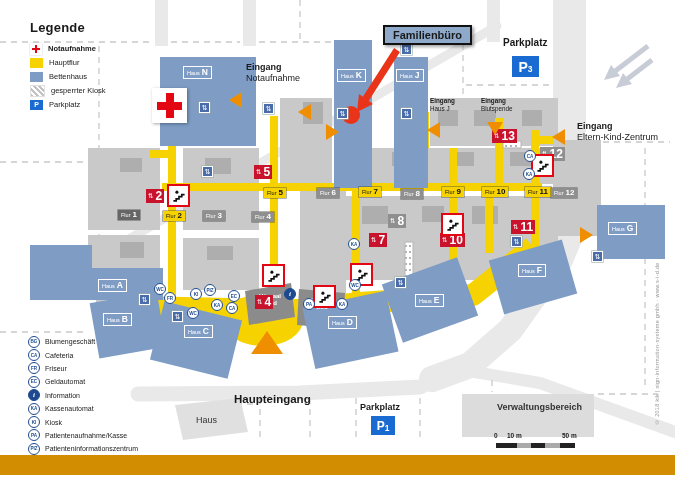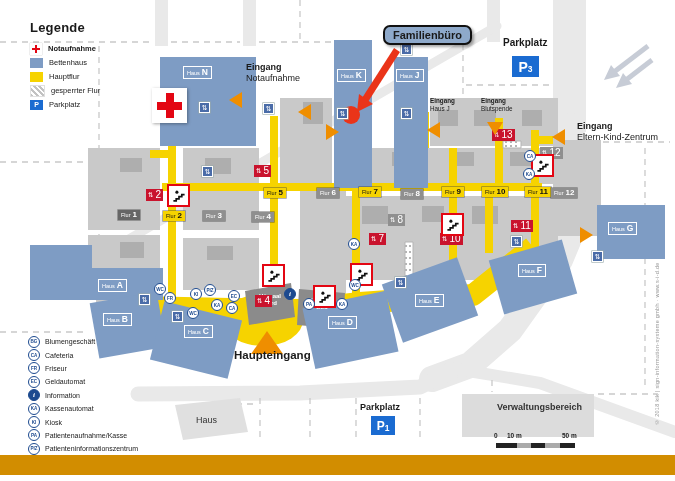--- a/index.html
+++ b/index.html
@@ -30,21 +30,21 @@
   .haus .w{font-size:5.5px;}
   .haus .l{font-size:8.5px;font-weight:bold;}
   .flur{display:inline-flex;gap:2px;align-items:baseline;padding:1px 3px;line-height:1;box-shadow:0 0 0 .7px rgba(60,60,60,.55);}
   .flur .w{font-size:5.5px;}
   .flur .n{font-size:8px;font-weight:bold;}
   .flur.y{background:#f6d300;color:#111;}
   .flur.g{background:#8f8f8f;color:#fff;}
   .flur.dk{background:#666;color:#fff;}
   .lift{display:inline-flex;gap:2px;align-items:center;padding:1px 2px;line-height:1;color:#fff;}
   .lift .g{font-size:6.5px;}
-  .lift .n{font-size:10px;font-weight:normal;}
+  .lift .n{font-size:12px;font-weight:bold;}
   .lift.red{background:#c9132d;}
   .lift.gray{background:#8f8f8f;}
   .esq{width:11px;height:11px;background:#4a6ca8;color:#fff;font-size:7px;display:flex;align-items:center;
        justify-content:center;border:1px solid #fff;box-sizing:border-box;box-shadow:0 0 0 .6px #9aa;}
   .stairs{width:19px;height:19px;background:#fff;border:2.4px solid #e30613;display:flex;align-items:center;justify-content:center;box-sizing:content-box;}
   .hall{color:#fff;font-size:6px;font-weight:bold;text-align:center;line-height:1.1;width:44px;}
   .ent{line-height:1.2;}
   .ent .l1{display:block;font-weight:bold;}
   .ent.big{font-size:9px;}
   .ent.sm{font-size:6.3px;line-height:1.25;}
@@ -57,21 +57,21 @@
   .redcross::before,.redcross::after{content:"";position:absolute;background:#e30613;}
   .redcross::before{left:5px;top:13.5px;width:25px;height:8px;}
   .redcross::after{left:13.5px;top:5px;width:8px;height:25px;}
   .callout{background:#8ea9ca;border:2px solid #111;padding:2px 8px;font-size:11px;font-weight:bold;
            box-shadow:2px 2px 3px rgba(0,0,0,.35);}
   .pbadge{background:#1a6bd1;color:#fff;display:flex;align-items:center;justify-content:center;line-height:1;}
   .pbadge .pl{font-size:14px;font-weight:bold;}
   .pbadge .pn{font-size:8.5px;font-weight:bold;margin-top:5px;}
   .ptitle{font-size:10px;font-weight:bold;}
   .areatxt{font-size:9px;font-weight:bold;color:#333;}
-  .haupttxt{font-size:11.5px;font-weight:bold;}
+  .haupttxt{font-size:11.5px;font-weight:bold;margin-top:44px;}
   .copy{writing-mode:vertical-rl;transform:rotate(180deg);font-size:5.5px;color:#999;letter-spacing:.3px;}
   
   .scalebar{width:95px;}
   .sc-lbl{position:absolute;top:0;font-size:6.5px;font-weight:bold;color:#222;}
   .sc-seg{position:absolute;top:11px;height:4.5px;}
   .footer-bar{background:#d28d00;}
 </style>
 </head>
 <body>
 
@@ -195,30 +195,30 @@
   </svg>
 
   <div class="abs" style="left:30px;top:20px;width:130px;">
     <div class="legend-title">Legende</div>
     <div style="margin-top:7px;display:flex;flex-direction:column;gap:1px;">
       <div class="lg-row bold">
         <span class="minicross"></span>
         <span>Notaufnahme</span>
       </div>
       <div class="lg-row">
+        <span class="sw sw-hauptflur"></span>
+        <span>Hauptflur</span>
+      </div>
+      <div class="lg-row">
         <span class="sw sw-bettenhaus"></span>
         <span>Bettenhaus</span>
       </div>
       <div class="lg-row">
-        <span class="sw sw-hauptflur"></span>
-        <span>Hauptflur</span>
-      </div>
-      <div class="lg-row">
         <span class="sw sw-gesperrt"></span>
-        <span>gesperrter Flur</span>
+        <span>gesperrter Kiosk</span>
       </div>
       <div class="lg-row">
         <span class="sw sw-park">P</span>
         <span>Parkplatz</span>
       </div>
     </div>
   </div>
 
   <div class="abs" style="left:28px;top:335px;width:150px;display:flex;flex-direction:column;">
     <div class="sv-row">
@@ -470,21 +470,21 @@
   <div class="abs ent big" style="left:246px;top:62px;">
     <span class="l1">Eingang</span><span>Notaufnahme</span></div>
   <div class="abs ent sm" style="left:430px;top:97px;">
     <span class="l1">Eingang</span><span>Haus J</span></div>
   <div class="abs ent sm" style="left:481px;top:97px;">
     <span class="l1">Eingang</span><span>Blutspende</span></div>
   <div class="abs ent big" style="left:577px;top:121px;">
     <span class="l1">Eingang</span><span>Eltern-Kind-Zentrum</span></div>
   <div class="abs haupttxt" style="left:234px;top:349px;">Haupteingang</div>
 
-  <div class="abs callout" style="left:383px;top:25px;border-radius:7px;">Familienbüro</div>
+  <div class="abs callout" style="left:383px;top:25px;">Familienbüro</div>
 
   <div class="abs ptitle" style="left:503px;top:37px;">Parkplatz</div>
   <div class="abs pbadge" style="left:512px;top:56px;width:27px;height:21px;">
     <span class="pl">P</span>
       <span class="pn">3</span>
     </div>
   <div class="abs ptitle" style="left:360px;top:402px;font-size:9px;">Parkplatz</div>
   <div class="abs pbadge" style="left:371px;top:416px;width:24px;height:19px;">
     <span class="pl" style="font-size:12px;">P</span>
       <span class="pn">1</span>

